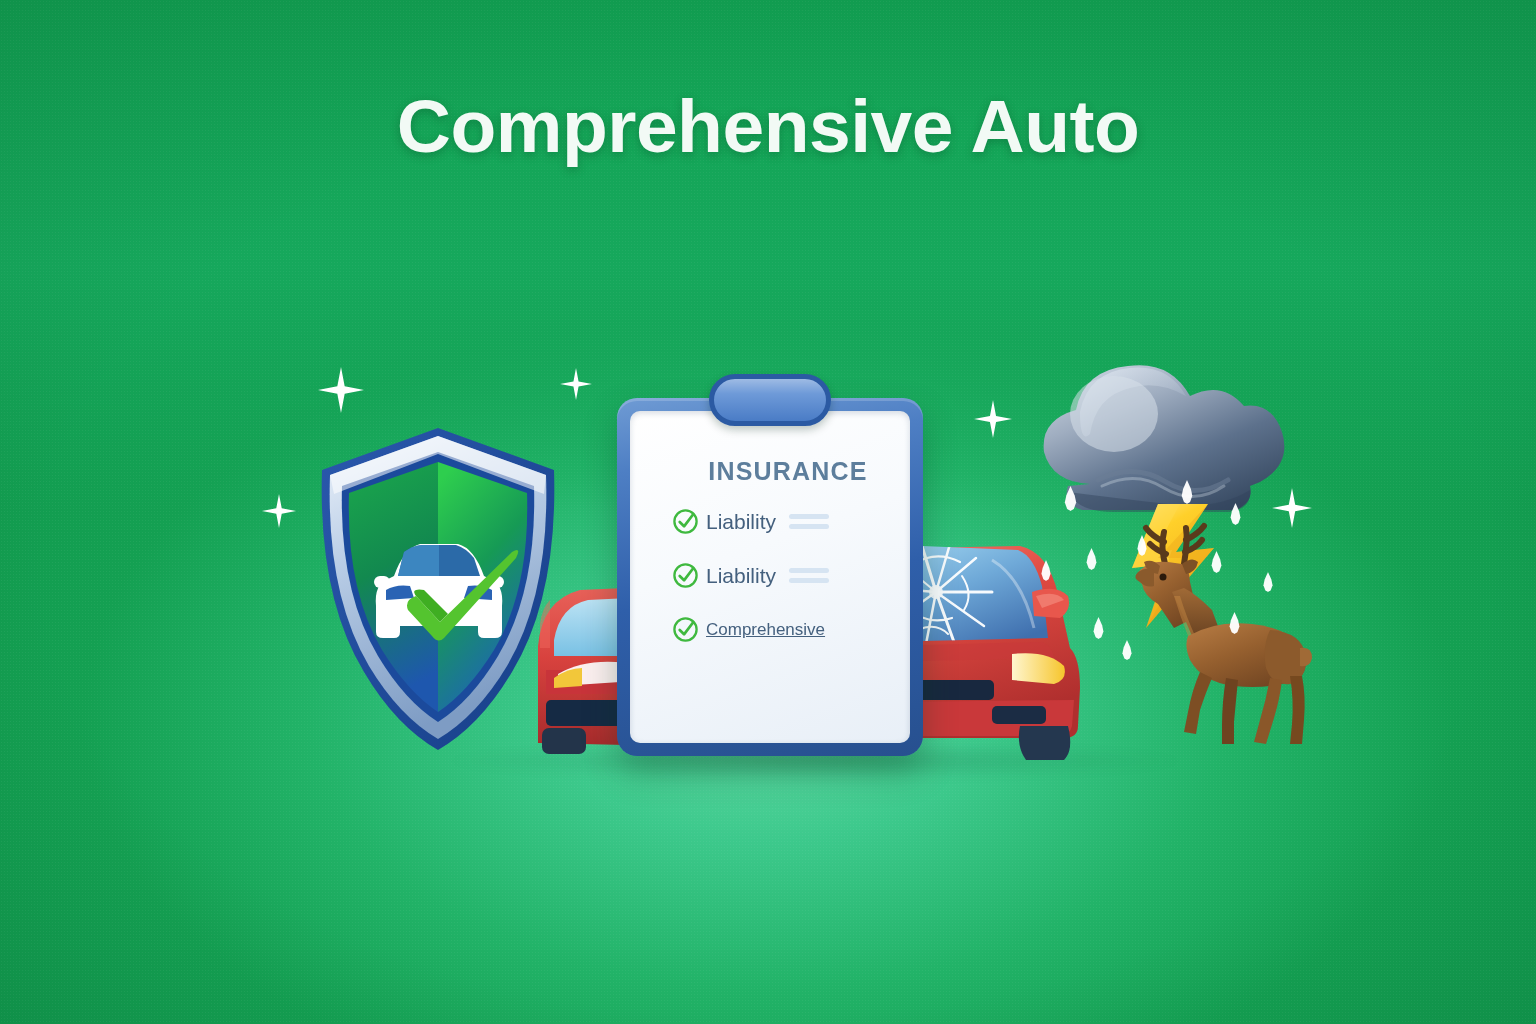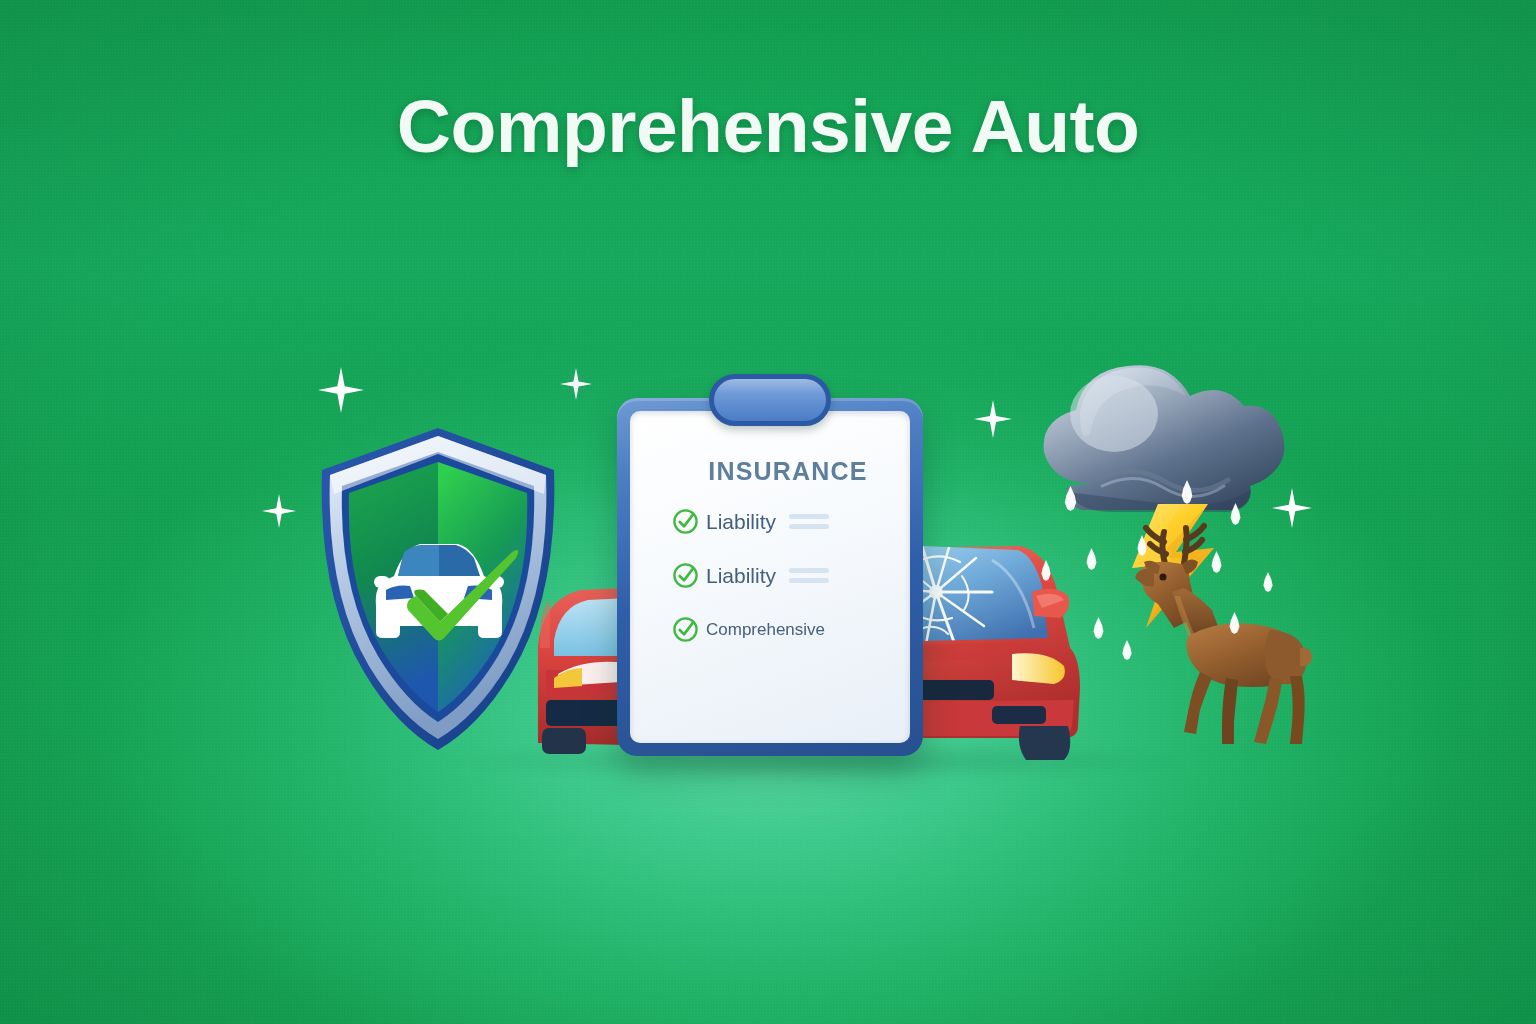--- a/index.html
+++ b/index.html
@@ -176,21 +176,21 @@
     flex: 0 0 auto;
     width: 27px;
     height: 27px;
   }
   .check-ico svg { display:block; width:100%; height:100%; }
   .row-label {
     font-size: 21px;
     color: #44607e;
     white-space: nowrap;
   }
-  .row-label.small { font-size: 17px; }
+  .row-label.small { font-size: 17px; text-decoration: underline; }
   .row-lines {
     display: flex;
     flex-direction: column;
     gap: 5px;
     margin-left: 6px;
   }
   .row-lines span {
     display: block;
     height: 5px;
     border-radius: 3px;

